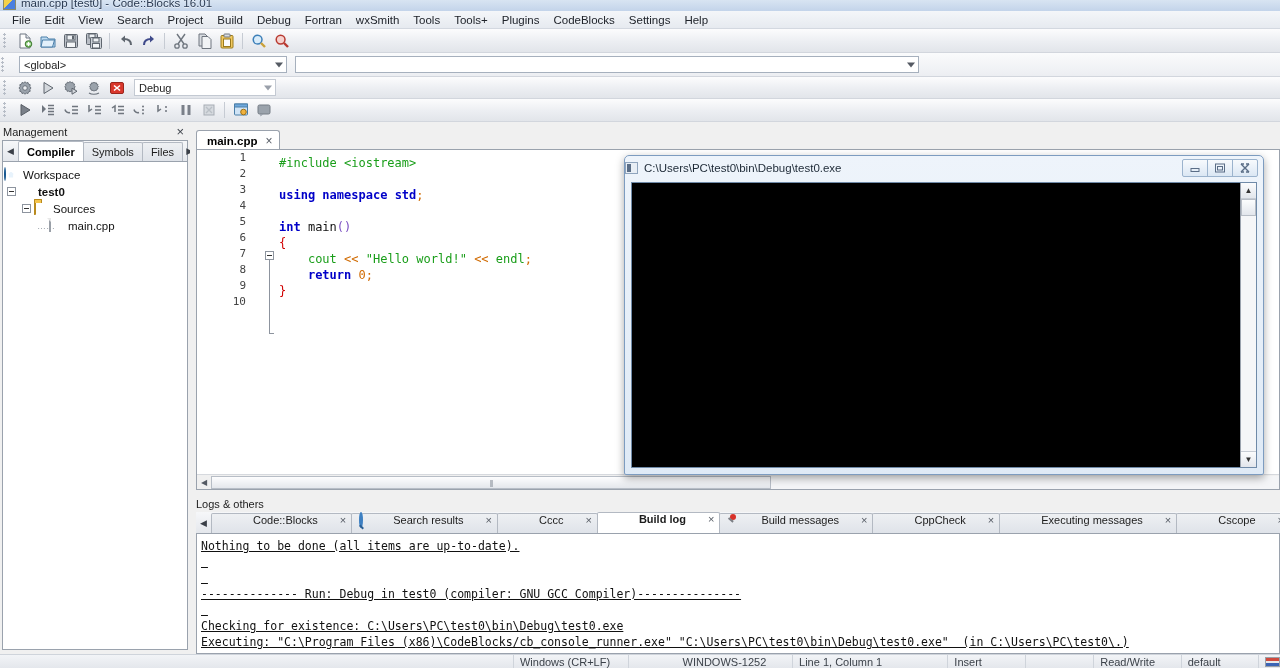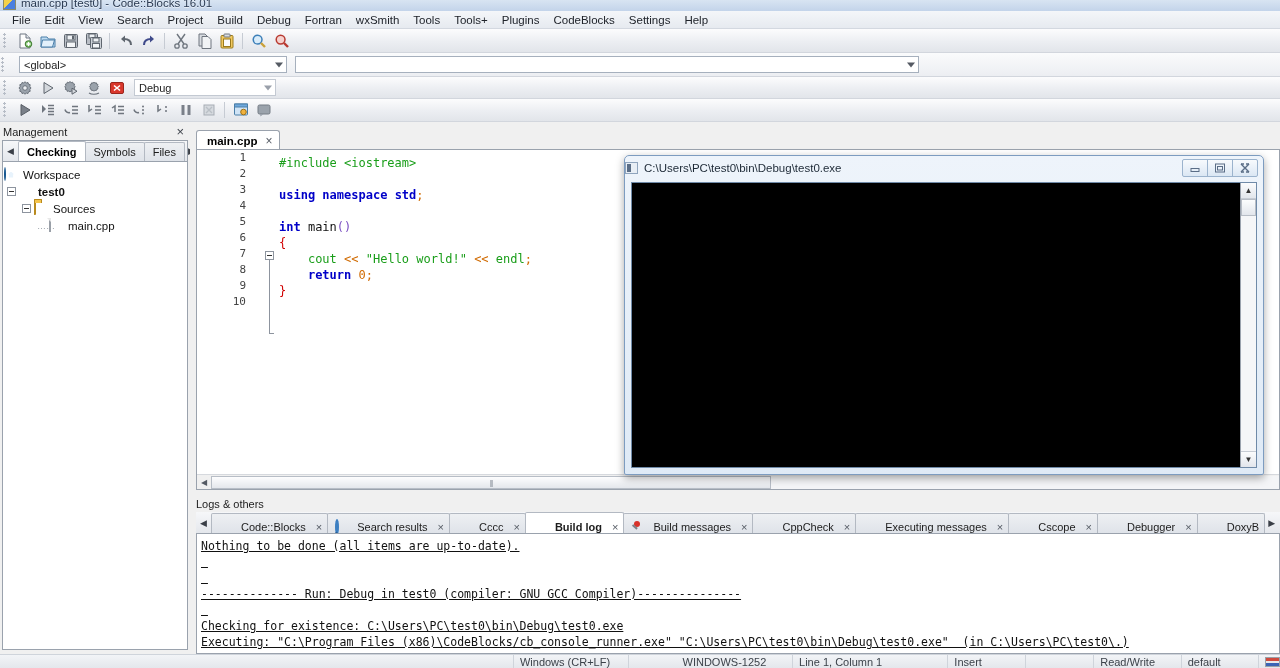--- a/index.html
+++ b/index.html
@@ -304,21 +304,21 @@
   .logs-caption { height: 16px; display: flex; align-items: center; font-size: 11px; color: #1c1c1c; }
   .logs-box {
     position: absolute; left: 0; top: 16px; right: 0; bottom: 0;
   }
   .log-tabs {
     display: flex; align-items: flex-end; height: 22px;
     background: linear-gradient(180deg,#f6f7f9 0%,#e4e7ec 100%);
     border-bottom: 1px solid #9aa2ad; overflow: hidden;
   }
   .ltab {
-    height: 20px; padding: 0 5px 0 7px; display: flex; align-items: flex-end; gap: 10px;
+    height: 20px; padding: 0 5px 0 7px; display: flex; align-items: flex-start; gap: 22px;
     font-size: 11px; color: #1c1c1c; border: 1px solid #b3b9c2; border-bottom: none;
     background: linear-gradient(180deg,#eef0f3 0%,#dfe3e9 100%);
     margin-right: -1px; border-radius: 2px 2px 0 0; white-space: nowrap; cursor: default;
   }
   .ltab.active { background: #fff; font-weight: bold; height: 21px; }
   .ltab .x { font-size: 11px; color: #555b64; font-weight: normal; }
   .ltab-icon { width: 12px; height: 12px; flex: none; position: relative; }
   .ic-pencil {
     width: 11px; height: 11px;
     background: linear-gradient(135deg,#f6c653 0%, #e39a1b 100%);
@@ -631,21 +631,21 @@
   </div>
 
   <div id="management">
     <div class="panel-caption">
       <span>Management</span>
       <span class="panel-close">×</span>
     </div>
     <div class="panel-body">
       <div class="proj-tabs">
         <div class="tab-scroll">◀</div>
-        <div class="ptab active">Checking</div>
+        <div class="ptab active">Compiler</div>
         <div class="ptab">Symbols</div>
         <div class="ptab">Files</div>
         <div class="tab-scroll">▶</div>
       </div>
       <div class="tree">
         <div class="tnode">
           <span class="ticon"><span class="icon-workspace"></span></span>
           <span class="tlabel">Workspace</span>
         </div>
         <div class="tnode" style="padding-left:3px;">

